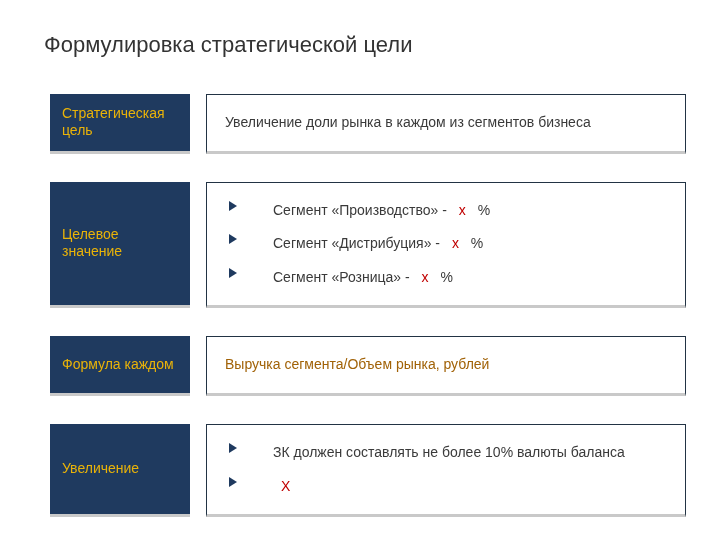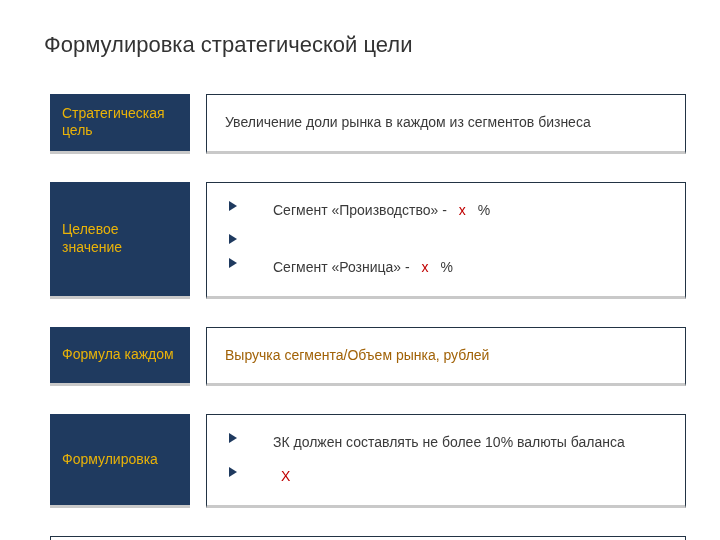--- a/index.html
+++ b/index.html
@@ -76,39 +76,42 @@
     <div class="label-box">Целевое значение</div>
     <div class="content-box">
       <div class="bullet-line">
         <span class="tri"></span>
         <span>
           <span>Сегмент «Производство» - </span><span class="red">х</span><span> %</span>
         </span>
       </div>
       <div class="bullet-line">
         <span class="tri"></span>
+        <span>
+          <span>Сегмент «Дистрибуция» - </span><span class="red">х</span><span> %</span>
+        </span>
       </div>
       <div class="bullet-line">
         <span class="tri"></span>
         <span>
           <span>Сегмент «Розница» - </span><span class="red">х</span><span> %</span>
         </span>
       </div>
     </div>
   </div>
 
   <div class="row">
     <div class="label-box">Формула каждом</div>
     <div class="content-box simple">
       <span class="formula">Выручка сегмента/Объем рынка, рублей</span>
     </div>
   </div>
 
   <div class="row">
-    <div class="label-box">Формулировка</div>
+    <div class="label-box">Увеличение</div>
     <div class="content-box">
       <div class="bullet-line">
         <span class="tri"></span>
         <span>
           <span>ЗК должен составлять не более 10% валюты баланса</span><span class="red"></span><span></span>
         </span>
       </div>
       <div class="bullet-line">
         <span class="tri"></span>
         <span>

